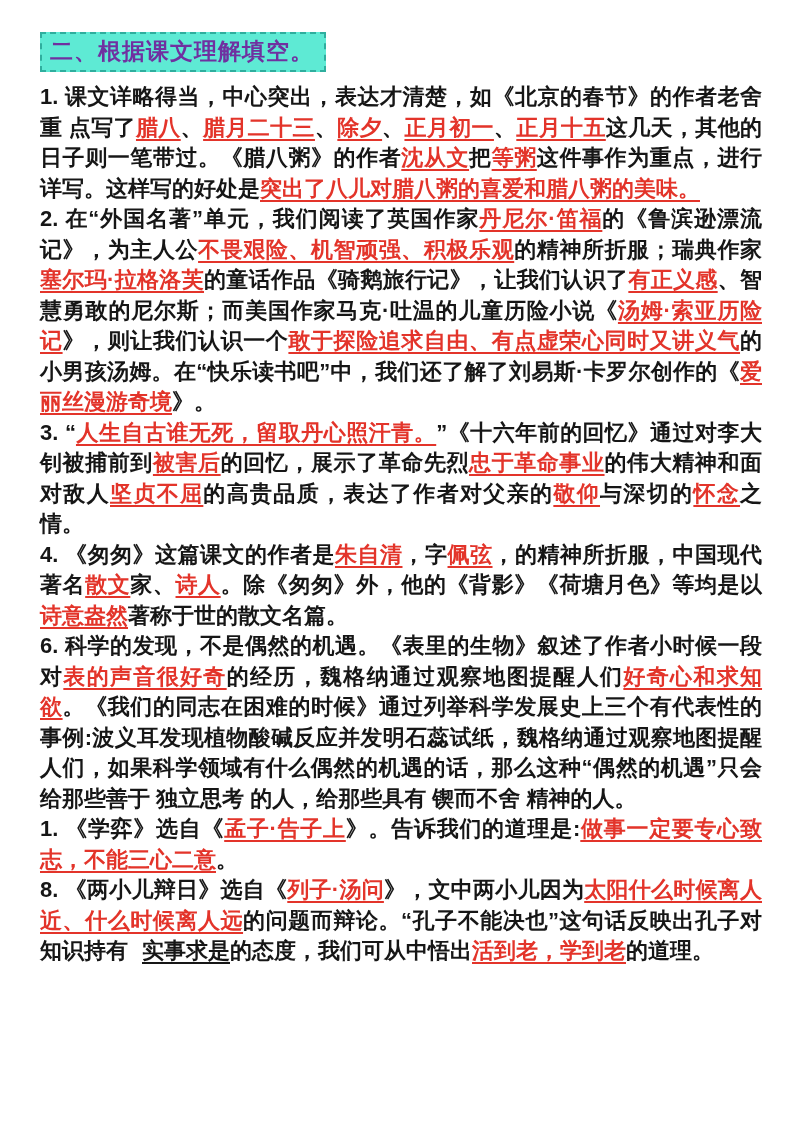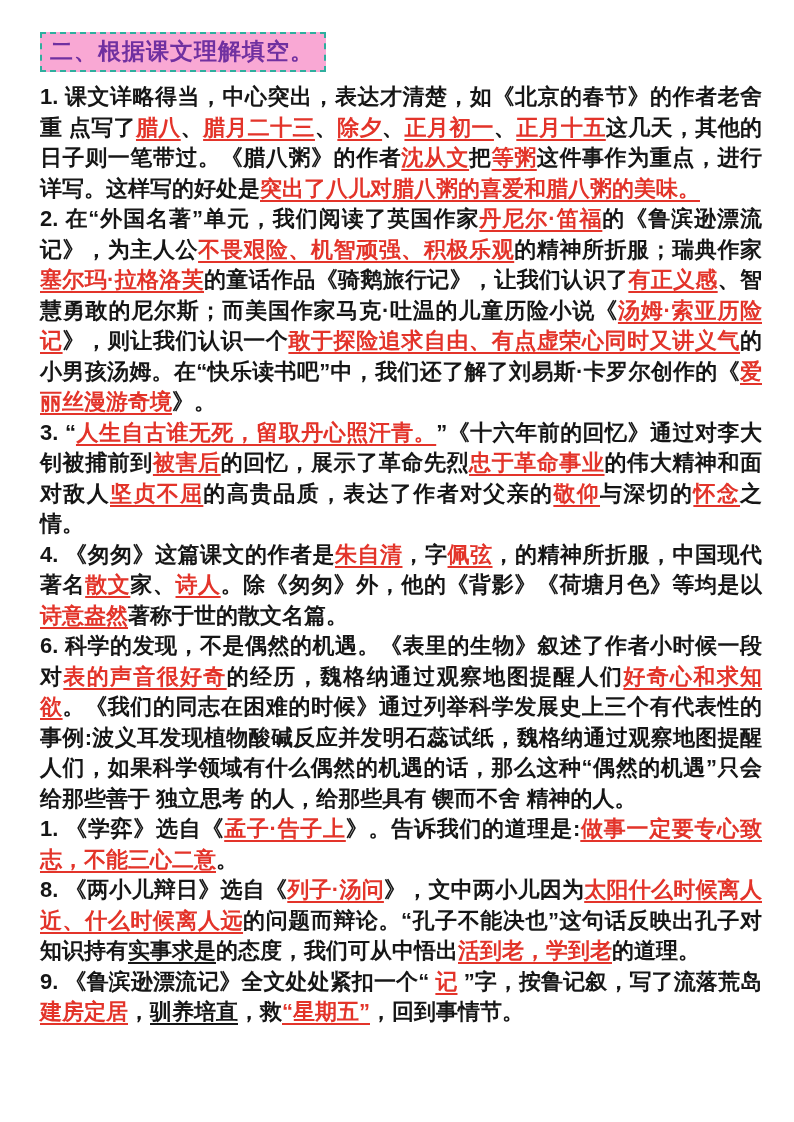--- a/index.html
+++ b/index.html
@@ -18,21 +18,21 @@
     width: 794px;
     height: 1122px;
     background: #ffffff;
     padding: 30px 32px 24px 40px;
   }
   .title-box {
     display: inline-block;
     border: 2px dashed var(--border-teal, #2fae9e);
     padding: 3px 10px 5px 8px;
     margin: 2px 0 10px 0;
-    background: #f9a8d4;
+    background: #5eead4;
   }
   .title-box h2 {
     margin: 0;
     font-size: 23px;
     line-height: 28px;
     font-weight: bold;
     color: var(--title-purple, #7030a0);
     letter-spacing: 1px;
   }
   .content p {
@@ -52,32 +52,32 @@
     font-weight: 800;
     text-decoration: underline;
     text-decoration-thickness: 2px;
     text-underline-offset: 4px;
   }
   .seg-bu {
     color: var(--text-black, #161616);
     text-decoration: underline;
     text-decoration-thickness: 1.5px;
     text-underline-offset: 4px;
+    margin-left: 14px;
   }
 </style>
 </head>
 <body>
 
 <div class="page">
   <div class="title-box">
     <h2>二、根据课文理解填空。</h2>
   </div>
   <div class="content" id="content">
       <p><span class="seg-n">1. 课文详略得当，中心突出，表达才清楚，如《北京的春节》的作者老舍重 点写了</span><span class="seg-r">腊八</span><span class="seg-n">、</span><span class="seg-r">腊月二十三</span><span class="seg-n">、</span><span class="seg-r">除夕</span><span class="seg-n">、</span><span class="seg-r">正月初一</span><span class="seg-n">、</span><span class="seg-r">正月十五</span><span class="seg-n">这几天，其他的日子则一笔带过。《腊八粥》的作者</span><span class="seg-r">沈从文</span><span class="seg-n">把</span><span class="seg-r">等粥</span><span class="seg-n">这件事作为重点，进行详写。这样写的好处是</span><span class="seg-r">突出了八儿对腊八粥的喜爱和腊八粥的美味。</span></p>
       <p><span class="seg-n">2. 在“外国名著”单元，我们阅读了英国作家</span><span class="seg-r">丹尼尔·笛福</span><span class="seg-n">的《鲁滨逊漂流记》，为主人公</span><span class="seg-r">不畏艰险、机智顽强、积极乐观</span><span class="seg-n">的精神所折服；瑞典作家</span><span class="seg-r">塞尔玛·拉格洛芙</span><span class="seg-n">的童话作品《骑鹅旅行记》，让我们认识了</span><span class="seg-r">有正义感</span><span class="seg-n">、智慧勇敢的尼尔斯；而美国作家马克·吐温的儿童历险小说《</span><span class="seg-r">汤姆·索亚历险记</span><span class="seg-n">》，则让我们认识一个</span><span class="seg-r">敢于探险追求自由、有点虚荣心同时又讲义气</span><span class="seg-n">的小男孩汤姆。在“快乐读书吧”中，我们还了解了刘易斯·卡罗尔创作的《</span><span class="seg-r">爱丽丝漫游奇境</span><span class="seg-n">》。</span></p>
       <p><span class="seg-n">3. “</span><span class="seg-r">人生自古谁无死，留取丹心照汗青。</span><span class="seg-n">”《十六年前的回忆》通过对李大钊被捕前到</span><span class="seg-r">被害后</span><span class="seg-n">的回忆，展示了革命先烈</span><span class="seg-r">忠于革命事业</span><span class="seg-n">的伟大精神和面对敌人</span><span class="seg-r">坚贞不屈</span><span class="seg-n">的高贵品质，表达了作者对父亲的</span><span class="seg-r">敬仰</span><span class="seg-n">与深切的</span><span class="seg-r">怀念</span><span class="seg-n">之情。</span></p>
       <p><span class="seg-n">4. 《匆匆》这篇课文的作者是</span><span class="seg-r">朱自清</span><span class="seg-n">，字</span><span class="seg-r">佩弦</span><span class="seg-n">，的精神所折服，中国现代著名</span><span class="seg-r">散文</span><span class="seg-n">家、</span><span class="seg-r">诗人</span><span class="seg-n">。除《匆匆》外，他的《背影》《荷塘月色》等均是以</span><span class="seg-r">诗意盎然</span><span class="seg-n">著称于世的散文名篇。</span></p>
       <p><span class="seg-n">6. 科学的发现，不是偶然的机遇。《表里的生物》叙述了作者小时候一段对</span><span class="seg-r">表的声音很好奇</span><span class="seg-n">的经历，魏格纳通过观察地图提醒人们</span><span class="seg-r">好奇心和求知欲</span><span class="seg-n">。《我们的同志在困难的时候》通过列举科学发展史上三个有代表性的事例:波义耳发现植物酸碱反应并发明石蕊试纸，魏格纳通过观察地图提醒人们，如果科学领域有什么偶然的机遇的话，那么这种“偶然的机遇”只会给那些善于 独立思考 的人，给那些具有 锲而不舍 精神的人。</span></p>
       <p><span class="seg-n">1. 《学弈》选自《</span><span class="seg-r">孟子·告子上</span><span class="seg-n">》。告诉我们的道理是:</span><span class="seg-r">做事一定要专心致志，不能三心二意</span><span class="seg-n">。</span></p>
       <p><span class="seg-n">8. 《两小儿辩日》选自《</span><span class="seg-r">列子·汤问</span><span class="seg-n">》，文中两小儿因为</span><span class="seg-r">太阳什么时候离人近、什么时候离人远</span><span class="seg-n">的问题而辩论。“孔子不能决也”这句话反映出孔子对知识持有</span><span class="seg-bu">实事求是</span><span class="seg-n">的态度，我们可从中悟出</span><span class="seg-r">活到老，学到老</span><span class="seg-n">的道理。</span></p>
-      <p><span class="seg-n">9. 《鲁滨逊漂流记》全文处处紧扣一个“ </span><span class="seg-r">记</span><span class="seg-n"> ”字，按鲁记叙，写了流落荒岛</span><span class="seg-r">建房定居</span><span class="seg-n">，</span><span class="seg-bu">驯养培直</span><span class="seg-n">，救</span><span class="seg-r">“星期五”</span><span class="seg-n">，回到事情节。</span></p>
     </div>
 </div>
 
 </body></html>

